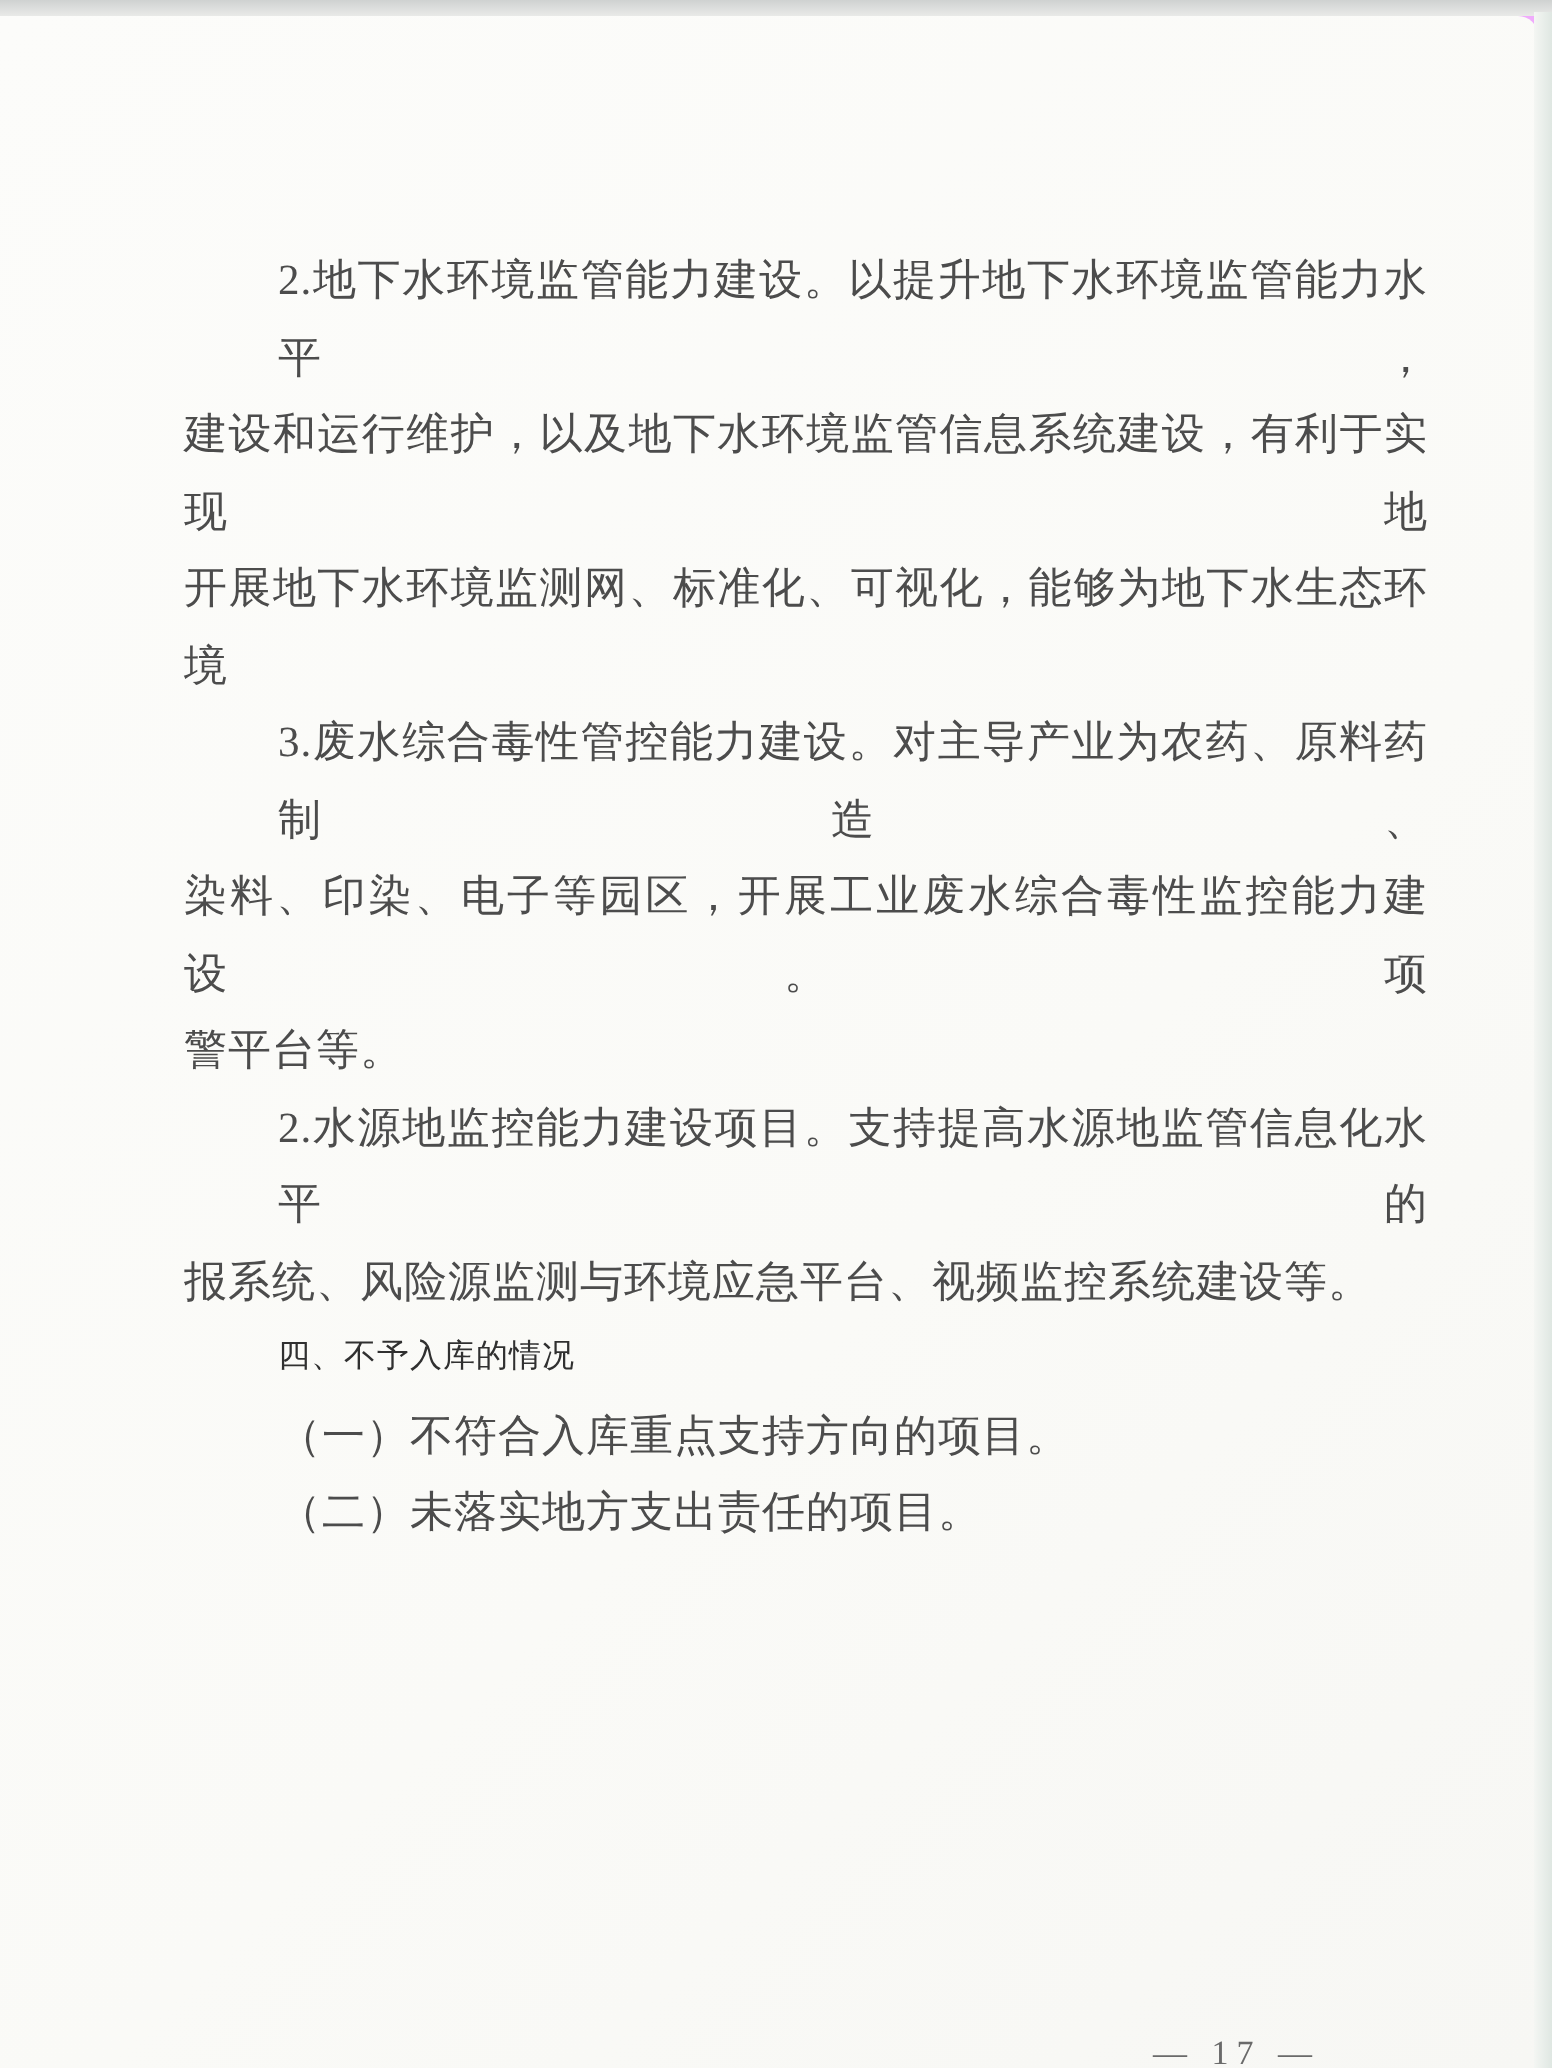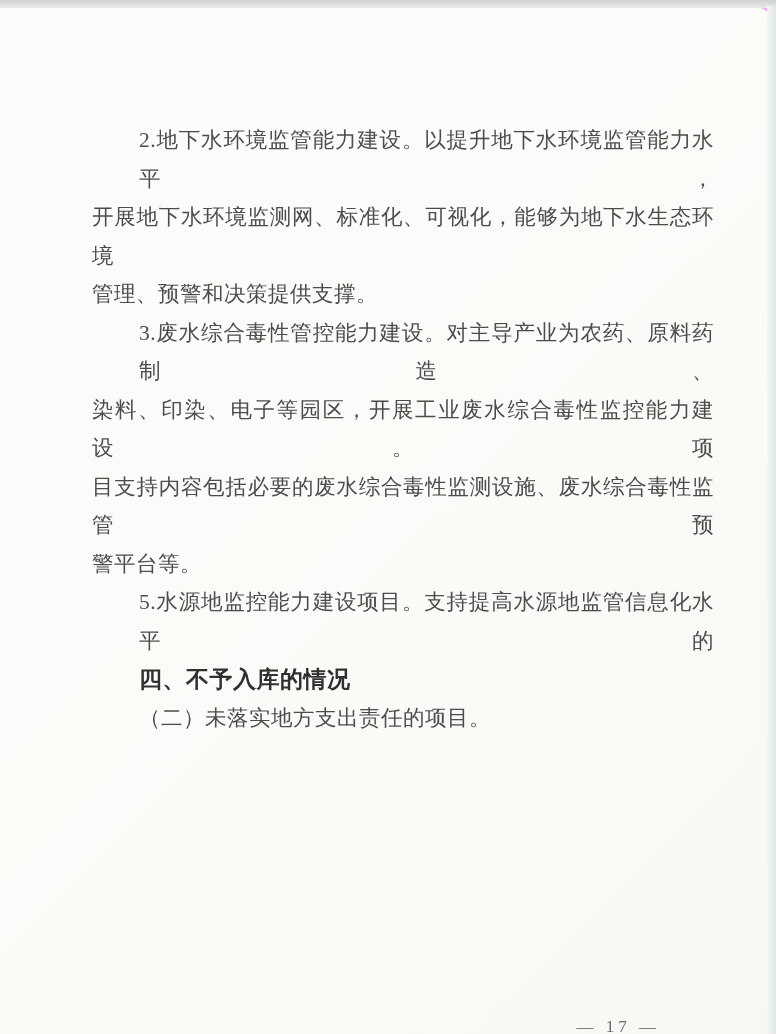--- a/index.html
+++ b/index.html
@@ -51,23 +51,23 @@
     white-space: normal;
     text-align: justify;
     text-align-last: justify;
     text-justify: inter-character;
   }
   .ln.ind {
     padding-left: 47px;
   }
   .ln.head {
     font-family: "Liberation Sans", "DejaVu Sans", sans-serif;
-    font-weight: 700;
+    font-weight: 400;
     color: #303030;
-    font-size: 23px;
+    font-size: 16px;
   }
   .page-number {
     position: absolute;
     top: 1000px;
     right: 116px;
     font-size: 17px;
     color: #6a6a6a;
     letter-spacing: 4px;
     font-family: "Liberation Serif", "DejaVu Serif", serif;
     margin-top: 17px;
@@ -76,26 +76,27 @@
 </head>
 <body>
 
 <div class="viewport">
   <div class="page-sheet"></div>
   <div class="edge-top"></div>
   <div class="edge-right"></div>
 
   <div class="content">
     <div class="ln j ind">2.地下水环境监管能力建设。以提升地下水环境监管能力水平，</div>
+    <div class="ln j">建设和运行维护，以及地下水环境监管信息系统建设，有利于实现地</div>
     <div class="ln j">开展地下水环境监测网、标准化、可视化，能够为地下水生态环境</div>
-    <div class="ln">管理、预警和决策提供支撑。</div>
     <div class="ln j ind">3.废水综合毒性管控能力建设。对主导产业为农药、原料药制造、</div>
     <div class="ln j">染料、印染、电子等园区，开展工业废水综合毒性监控能力建设。项</div>
-    <div class="ln j">目支持内容包括必要的废水综合毒性监测设施、废水综合毒性监管预</div>
     <div class="ln">警平台等。</div>
-    <div class="ln j ind">5.水源地监控能力建设项目。支持提高水源地监管信息化水平的</div>
+    <div class="ln j ind">2.水源地监控能力建设项目。支持提高水源地监管信息化水平的</div>
+    <div class="ln">报系统、风险源监测与环境应急平台、视频监控系统建设等。</div>
     <div class="ln head ind">四、不予入库的情况</div>
+    <div class="ln ind">（一）不符合入库重点支持方向的项目。</div>
     <div class="ln ind">（二）未落实地方支出责任的项目。</div>
 
   </div>
 
   <div class="page-number">— 17 —</div>
 </div>
 
 </body></html>

